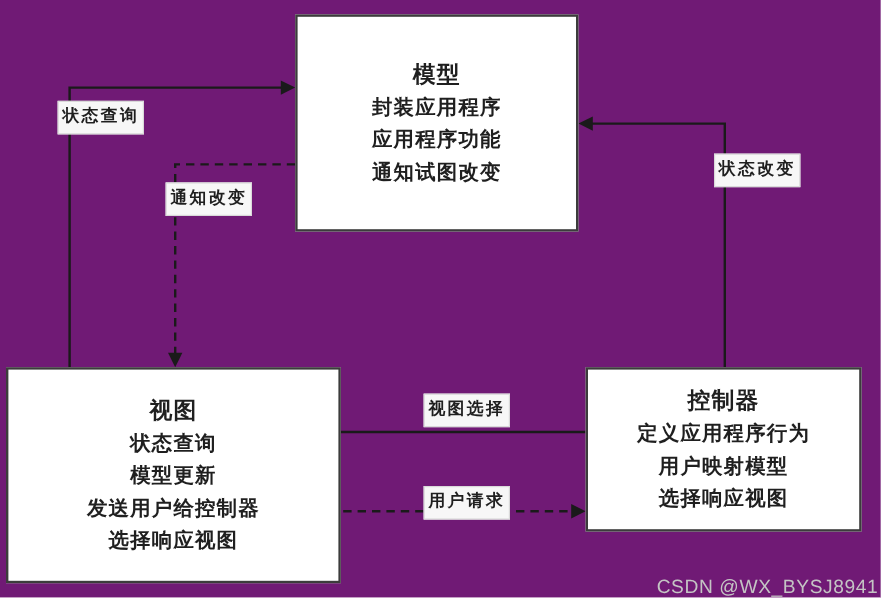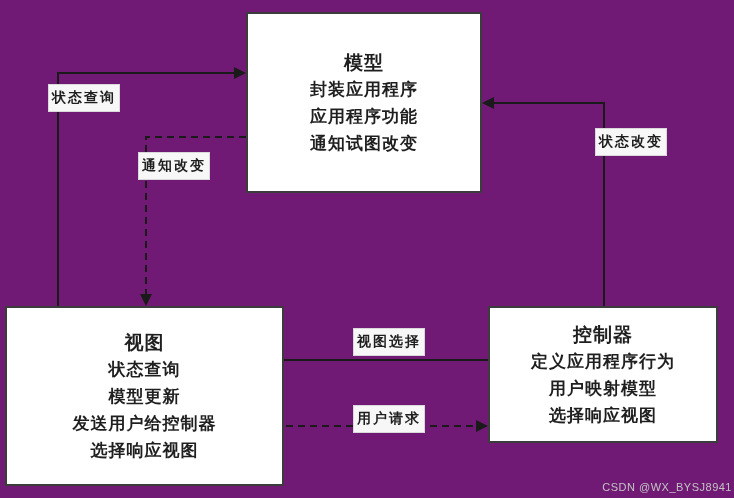--- a/index.html
+++ b/index.html
@@ -66,21 +66,21 @@
     margin-left:33px;
   }
   #label-state-query{left:15px;top:84px;}
   #label-notify-change{left:105px;top:152px;text-align:right;}
   #label-state-change{left:562px;top:128px;}
   #label-view-selection{left:320px;top:328px;text-align:center;}
   #label-user-request{left:320px;top:405px;}
   #watermark{
     position:absolute;
     right:2px;top:481px;
-    font-size:11px;
+    font-size:16px;
     color:var(--watermark);
     letter-spacing:0.5px;
   }
 </style>
 </head>
 <body>
 
 <div id="stage">
 
   <svg id="edges" viewBox="0 0 734 498" xmlns="http://www.w3.org/2000/svg">

